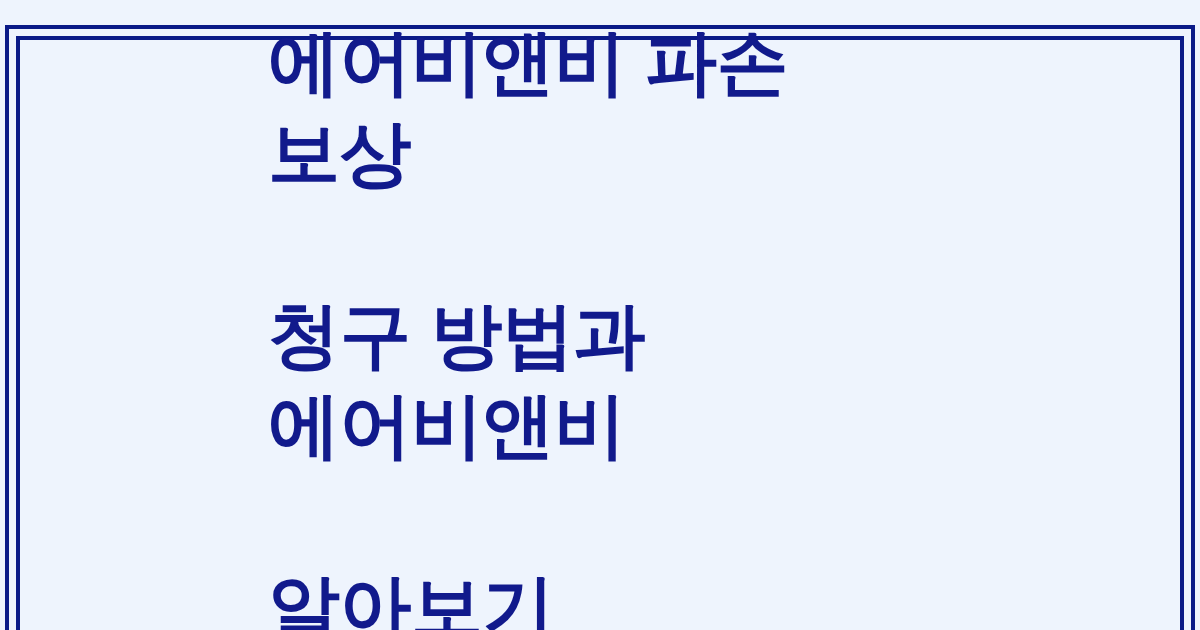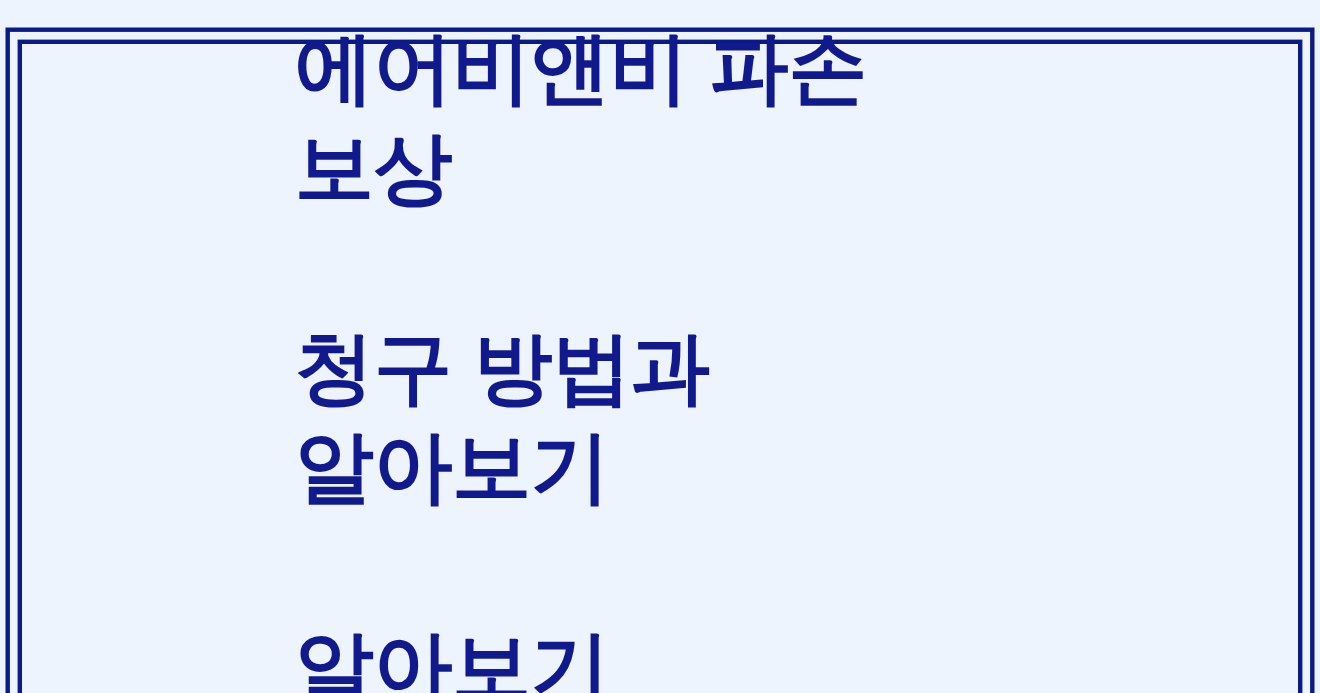--- a/index.html
+++ b/index.html
@@ -84,18 +84,18 @@
 <body style="background: rgb(238, 244, 253);">
 
 <div class="banner" style="background: rgb(238, 244, 253);">
 
   <div class="frame-outer" style="border-color: rgb(10, 26, 135);"></div>
   <div class="frame-inner" style="border-color: rgb(10, 26, 135);"></div>
 
   <div class="headline-wrap">
     <h1 class="headline" style="color: rgb(17, 26, 140);">
       <span class="line">에어비앤비 파손 보상</span>
-      <span class="line">청구 방법과 알아보기</span>
+      <span class="line">청구 방법과 에어비앤비</span>
       <span class="line">알아보기</span>
     </h1>
   </div>
 
 </div>
 
 </body></html>

